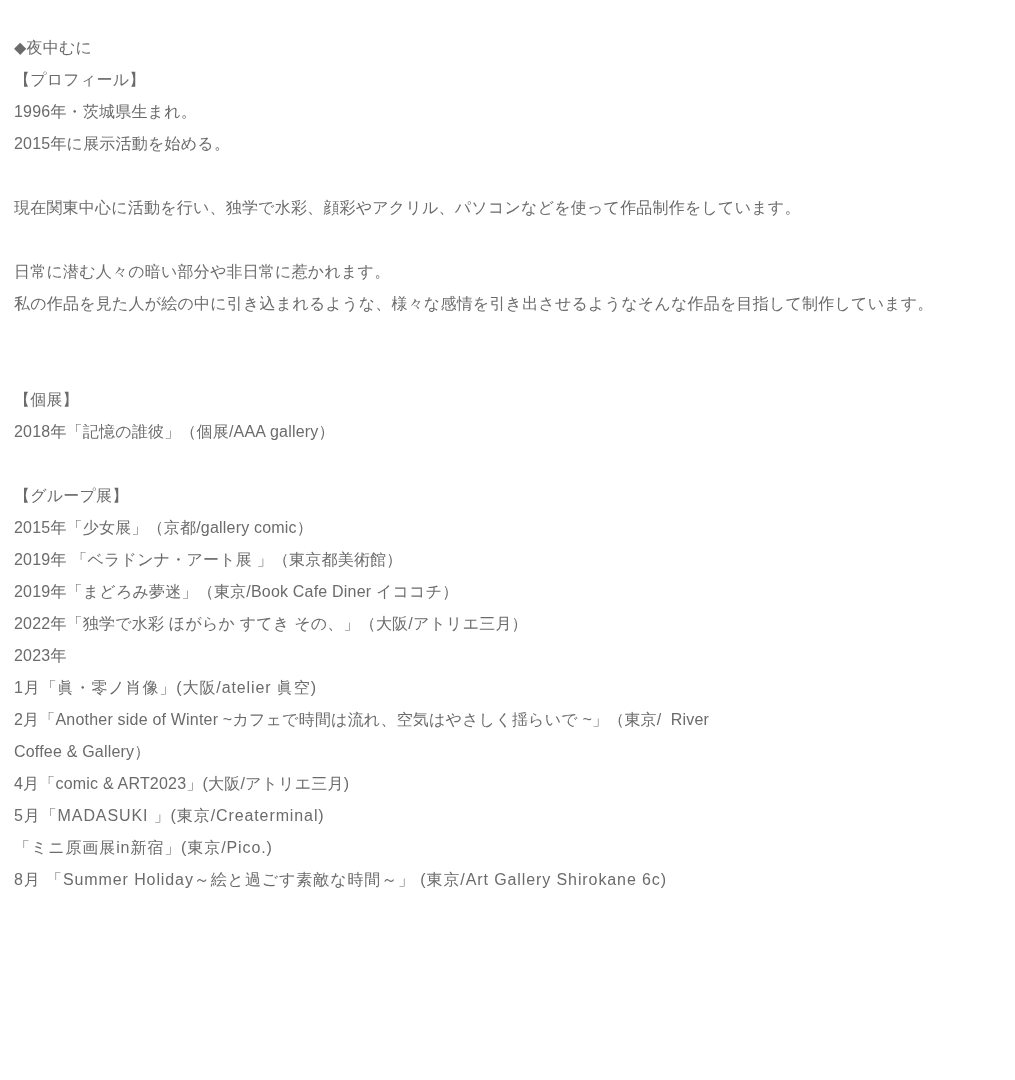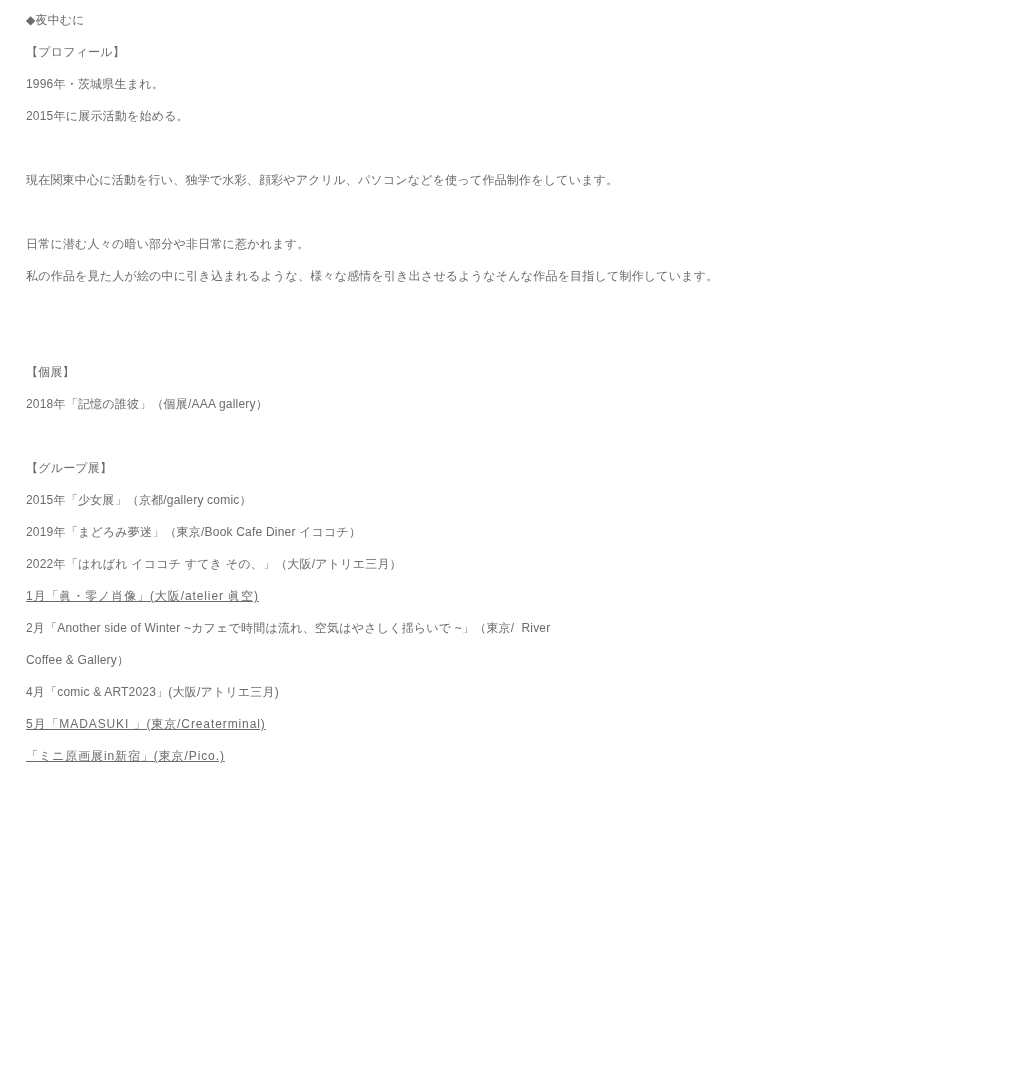--- a/index.html
+++ b/index.html
@@ -9,33 +9,33 @@
   }
   body {
     width: 1015px;
     height: 1080px;
     overflow: hidden;
     font-family: "Liberation Sans", "DejaVu Sans", sans-serif;
   }
   .doc {
     box-sizing: border-box;
     width: 1015px;
-    padding: 4px 10px 0 26px;
+    padding: 4px 10px 0 14px;
     color: #6b6b6b;
-    font-size: 12px;
+    font-size: 16px;
     line-height: 32px;
+    margin-top: 28px;
   }
   .line {
     white-space: pre-wrap;       
     min-height: 32px;
     letter-spacing: 0.2px;
   }
   .line.alt {
     letter-spacing: 0.9px;       
-    text-decoration: underline;
   }
   .line.heading {
     letter-spacing: 0.2px;
   }
 </style>
 </head>
 <body style="background: rgb(255, 255, 255);">
 
 <main class="doc" style="color: rgb(107, 107, 107);">
     <div class="line">◆夜中むに</div>
@@ -47,21 +47,24 @@
     <div class="line"></div>
     <div class="line">日常に潜む人々の暗い部分や非日常に惹かれます。</div>
     <div class="line">私の作品を見た人が絵の中に引き込まれるような、様々な感情を引き出させるようなそんな作品を目指して制作しています。</div>
     <div class="line"></div>
     <div class="line"></div>
     <div class="line heading">【個展】</div>
     <div class="line">2018年「記憶の誰彼」（個展/AAA gallery）</div>
     <div class="line"></div>
     <div class="line heading">【グループ展】</div>
     <div class="line">2015年「少女展」（京都/gallery comic）</div>
+    <div class="line">2019年 「ベラドンナ・アート展 」（東京都美術館）</div>
     <div class="line">2019年「まどろみ夢迷」（東京/Book Cafe Diner イココチ）</div>
-    <div class="line">2022年「はればれ イココチ すてき その、」（大阪/アトリエ三月）</div>
+    <div class="line">2022年「独学で水彩 ほがらか すてき その、」（大阪/アトリエ三月）</div>
+    <div class="line">2023年</div>
     <div class="line alt">1月「眞・零ノ肖像」(大阪/atelier 眞空)</div>
     <div class="line">2月「Another side of Winter ~カフェで時間は流れ、空気はやさしく揺らいで ~」（東京/  River</div>
     <div class="line">Coffee &amp; Gallery）</div>
     <div class="line">4月「comic &amp; ART2023」(大阪/アトリエ三月)</div>
     <div class="line alt">5月「MADASUKI 」(東京/Createrminal)</div>
     <div class="line alt">「ミニ原画展in新宿」(東京/Pico.)</div>
+    <div class="line alt">8月 「Summer Holiday～絵と過ごす素敵な時間～」 (東京/Art Gallery Shirokane 6c)</div>
   </main>
 
 </body></html>

